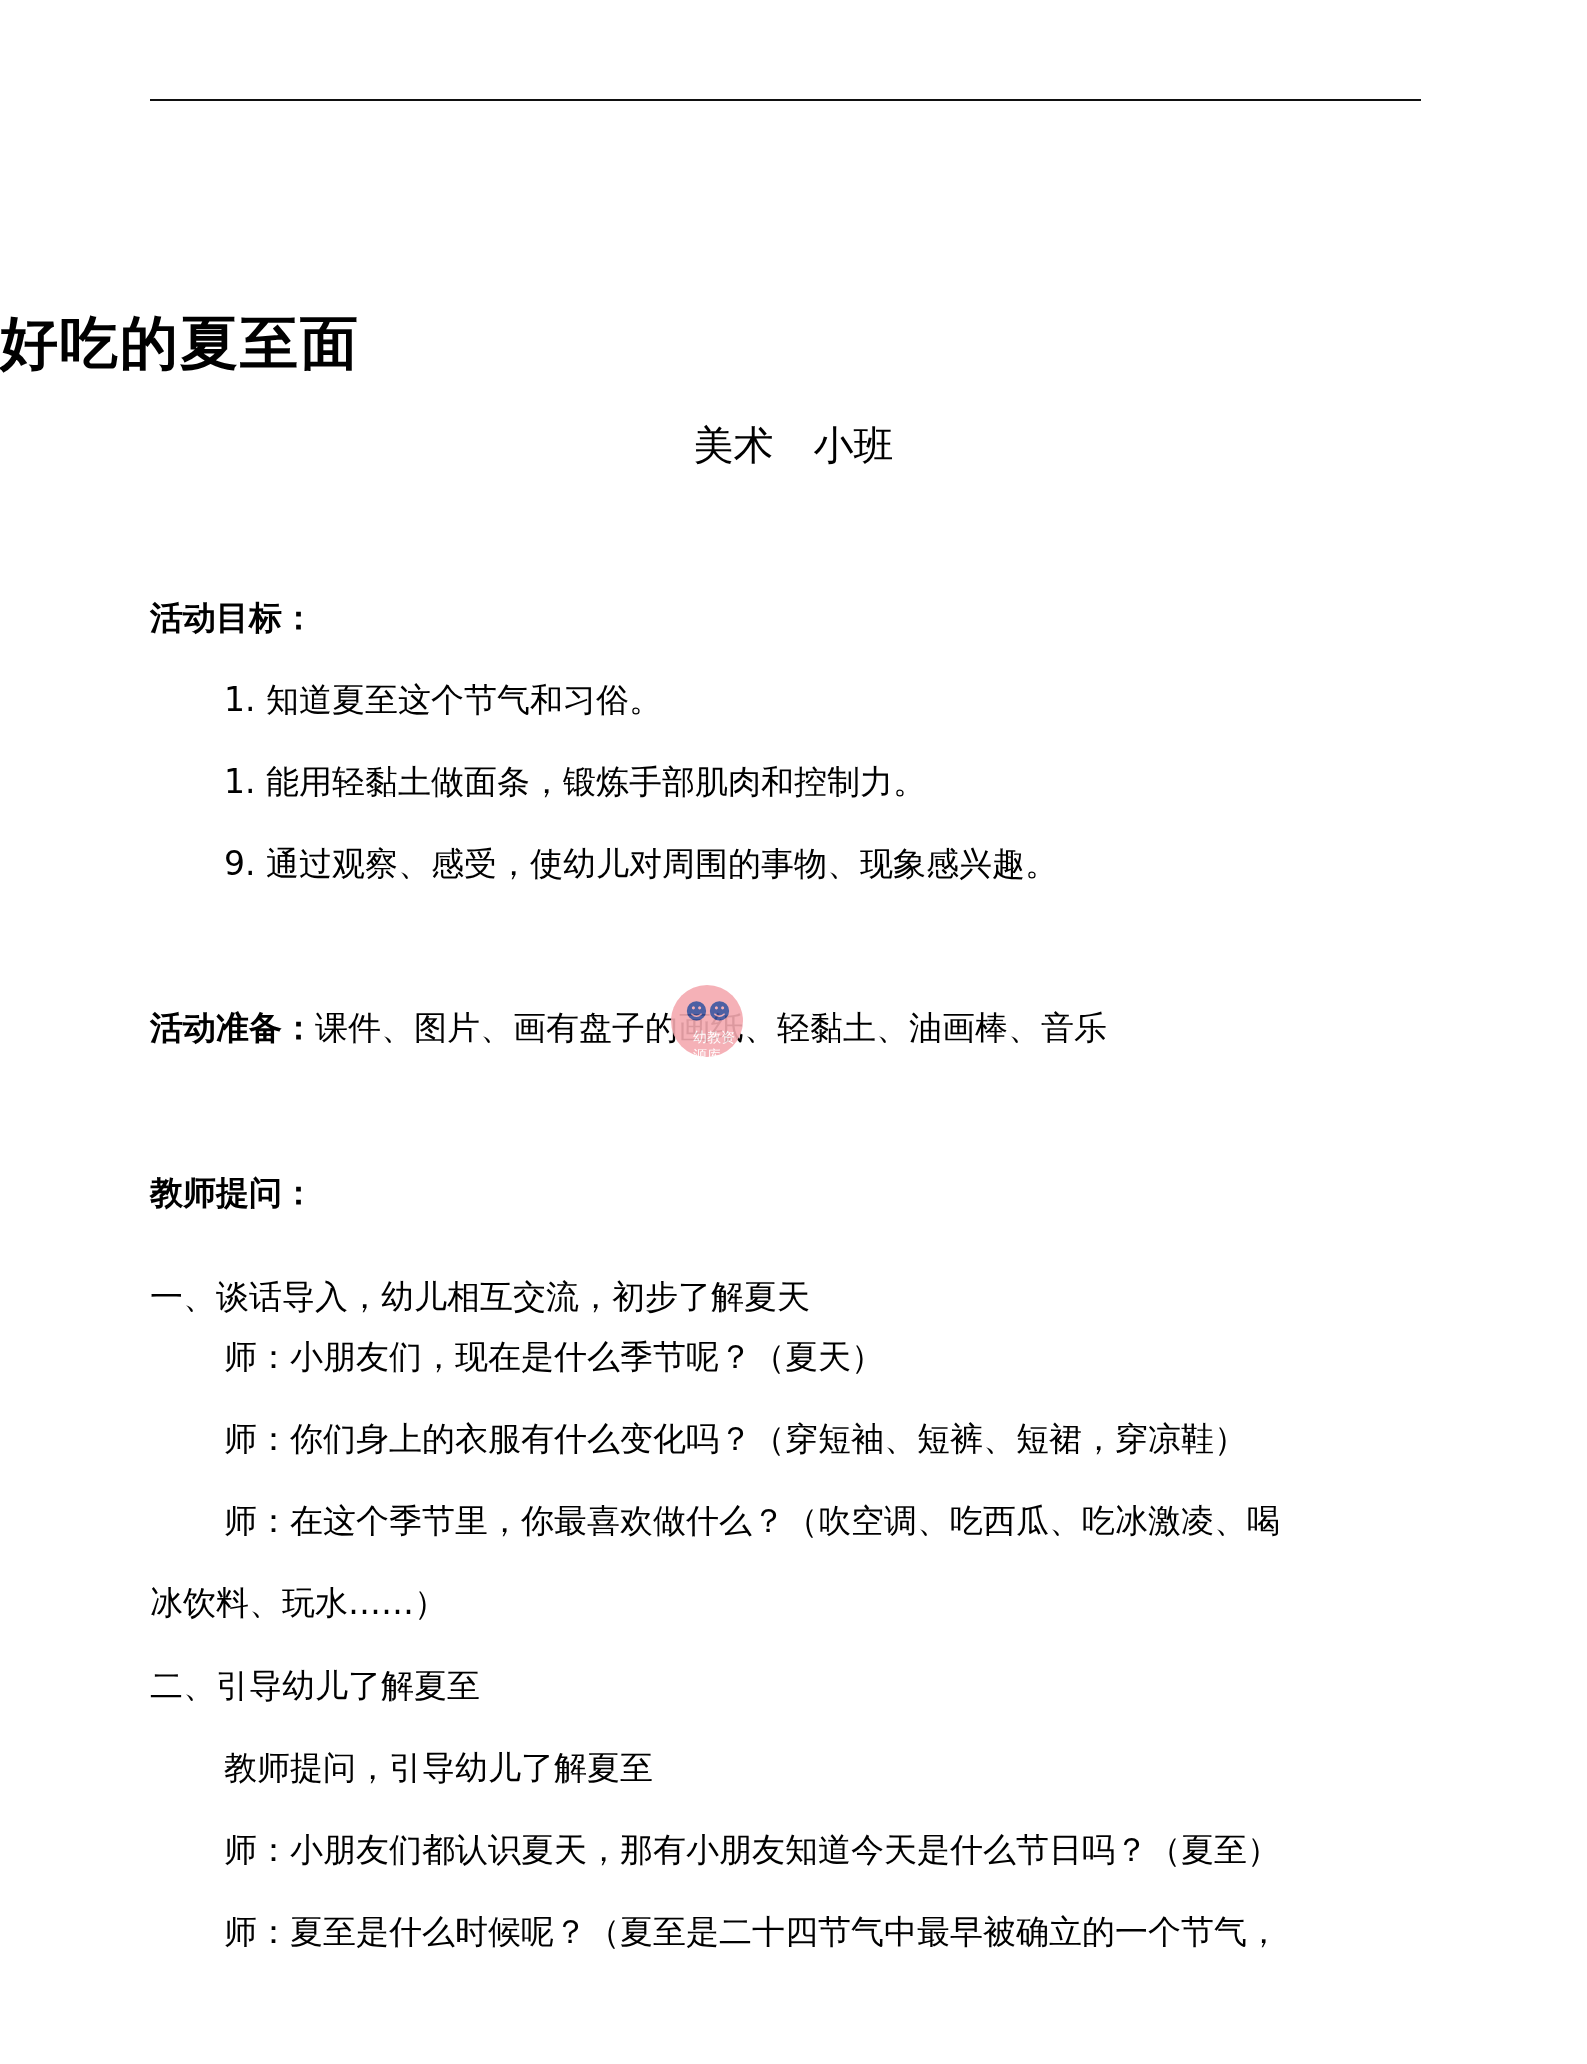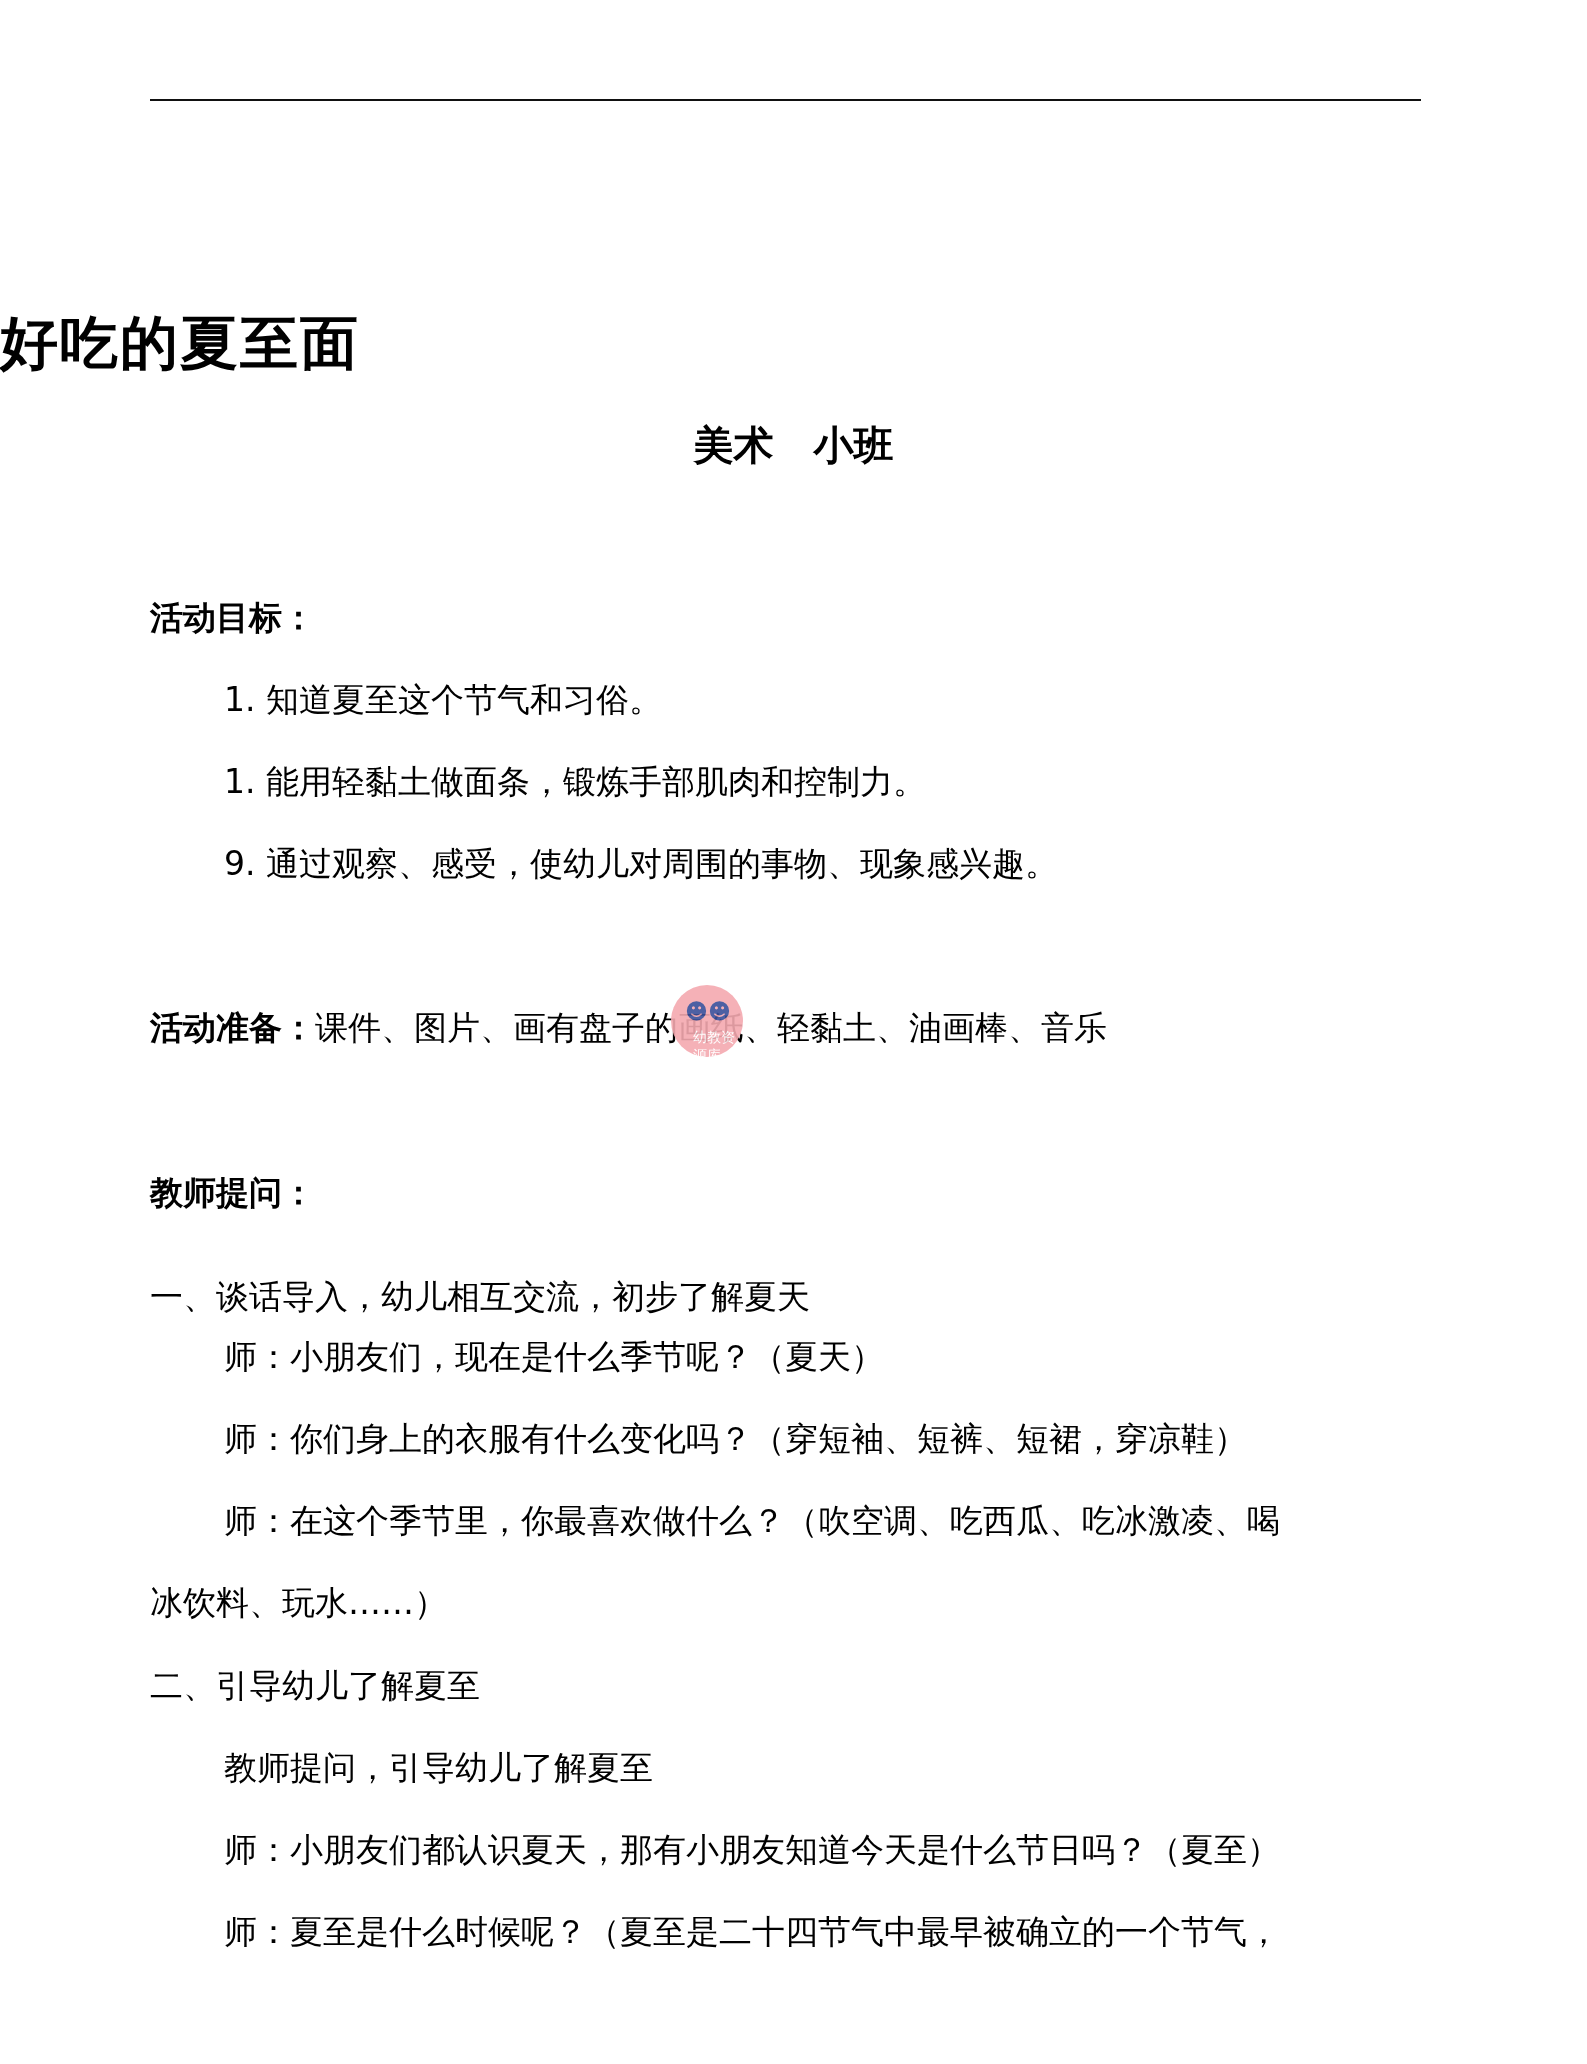--- a/index.html
+++ b/index.html
@@ -2,21 +2,21 @@
 <html><head>
 <meta charset="utf-8">
 <style>
   html, body { margin: 0; padding: 0; background: #ffffff; }
   body { width: 1587px; height: 2064px; position: relative; overflow: hidden;
          font-family: "DejaVu Sans", "Liberation Sans", sans-serif; color: #000; }
   .rule { position: absolute; left: 150px; top: 99px; width: 1271px; height: 2px; background: #111; }
   .title { position: absolute; left: 0; width: 1587px; top: 305px; text-align: left;
            font-size: 58px; font-weight: bold; letter-spacing: 2px; }
   .subtitle { position: absolute; left: 0; width: 1587px; top: 418px; text-align: center;
-              font-size: 40px; white-space: pre; font-weight: bold; }
+              font-size: 40px; white-space: pre; }
   .line { position: absolute; left: 150px; font-size: 33px; white-space: nowrap; line-height: 40px; margin-top: 10px; }
   .indent { left: 224px; }
   .bold { font-weight: bold; }
   .watermark { position: absolute; left: 671px; top: 985px; width: 72px; height: 72px; border-radius: 50%;
                background: #f4a9b0; opacity: 0.9; }
   .watermark .faces { position: absolute; left: 14px; top: 14px; font-size: 22px; color: #3a4f9a; }
   .watermark .wm-text { position: absolute; left: 6px; top: 44px; font-size: 14px; color: #fff; margin-left: 16px; }
 </style>
 </head>
 <body>

